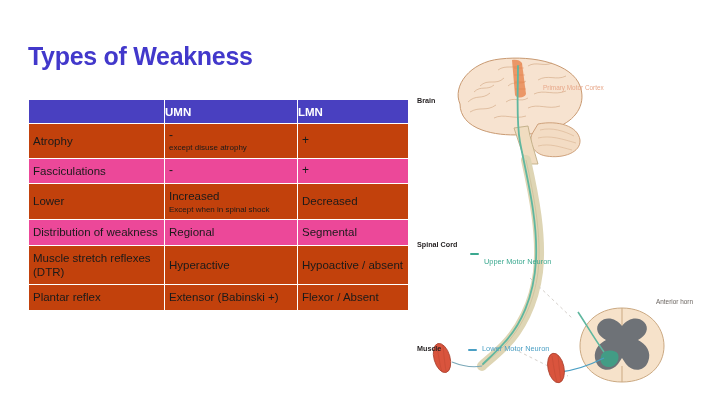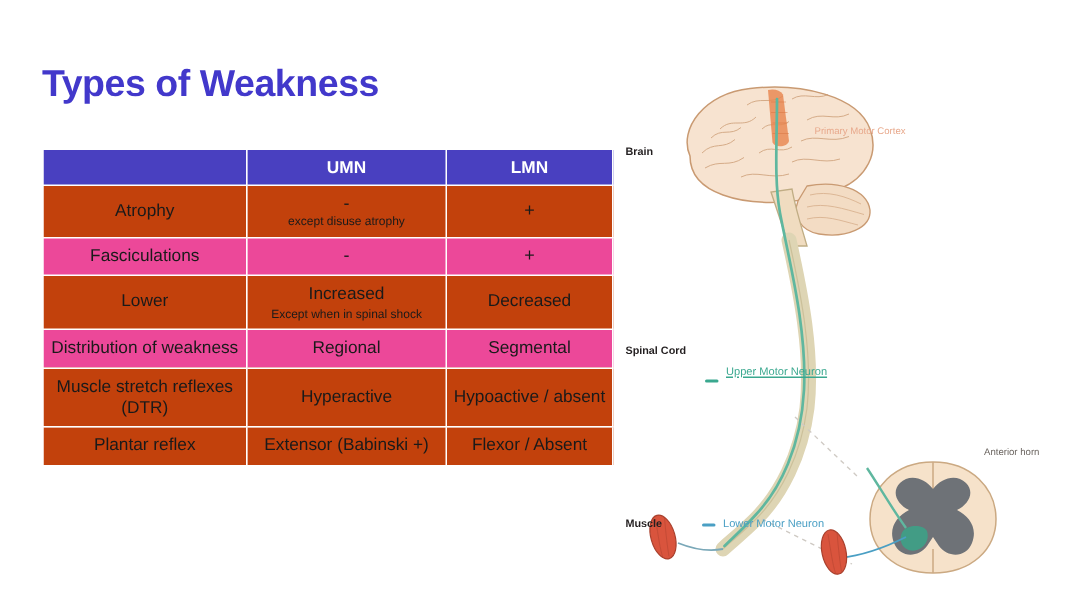--- a/index.html
+++ b/index.html
@@ -40,21 +40,21 @@
     left: 28px;
     top: 99px;
     width: 377px;
     border-collapse: collapse;
     table-layout: fixed;
   }
   #weakness-table td, #weakness-table th {
     padding: 0;
     margin: 0;
     vertical-align: middle;
-    text-align: center;
+    text-align: left;
     border: 1px solid #ffffff;
   }
   #weakness-table thead th {
     background: #4940c0;
     color: #ffffff;
     font-size: 11.5px;
     font-weight: bold;
     height: 23px;
   }
   .col-a { width: 135px; }
@@ -345,26 +345,26 @@
         </g>
       </g>
 
     </svg>
 
     <span class="legend-dash" style="left:62px; top:207px; background:#3aa88f;"></span>
     <span class="legend-dash" style="left:60px; top:303px; background:#4a9fc4;"></span>
 
     <span class="dlabel lbl-cortex" style="left:135px; top:39px;">Primary Motor Cortex</span>
 
-    <span class="dlabel lbl-umn" style="left:76px; top:198px;text-decoration:underline;">Upper Motor Neuron</span>
+    <span class="dlabel lbl-umn" style="left:76px; top:212px;">Upper Motor Neuron</span>
 
     <span class="dlabel lbl-lmn" style="left:74px; top:299px;">Lower Motor Neuron</span>
 
     <span class="dlabel lbl-ah" style="left:248px; top:253px;">Anterior horn</span>
   </div>
 
   <span class="dlabel" style="position:absolute; left:417px; top:97px;">Brain</span>
 
-  <span class="dlabel" style="position:absolute; left:417px; top:230px;">Spinal Cord</span>
+  <span class="dlabel" style="position:absolute; left:417px; top:241px;">Spinal Cord</span>
 
   <span class="dlabel" style="position:absolute; left:417px; top:345px;">Muscle</span>
 
 </div>
 
 </body></html>

